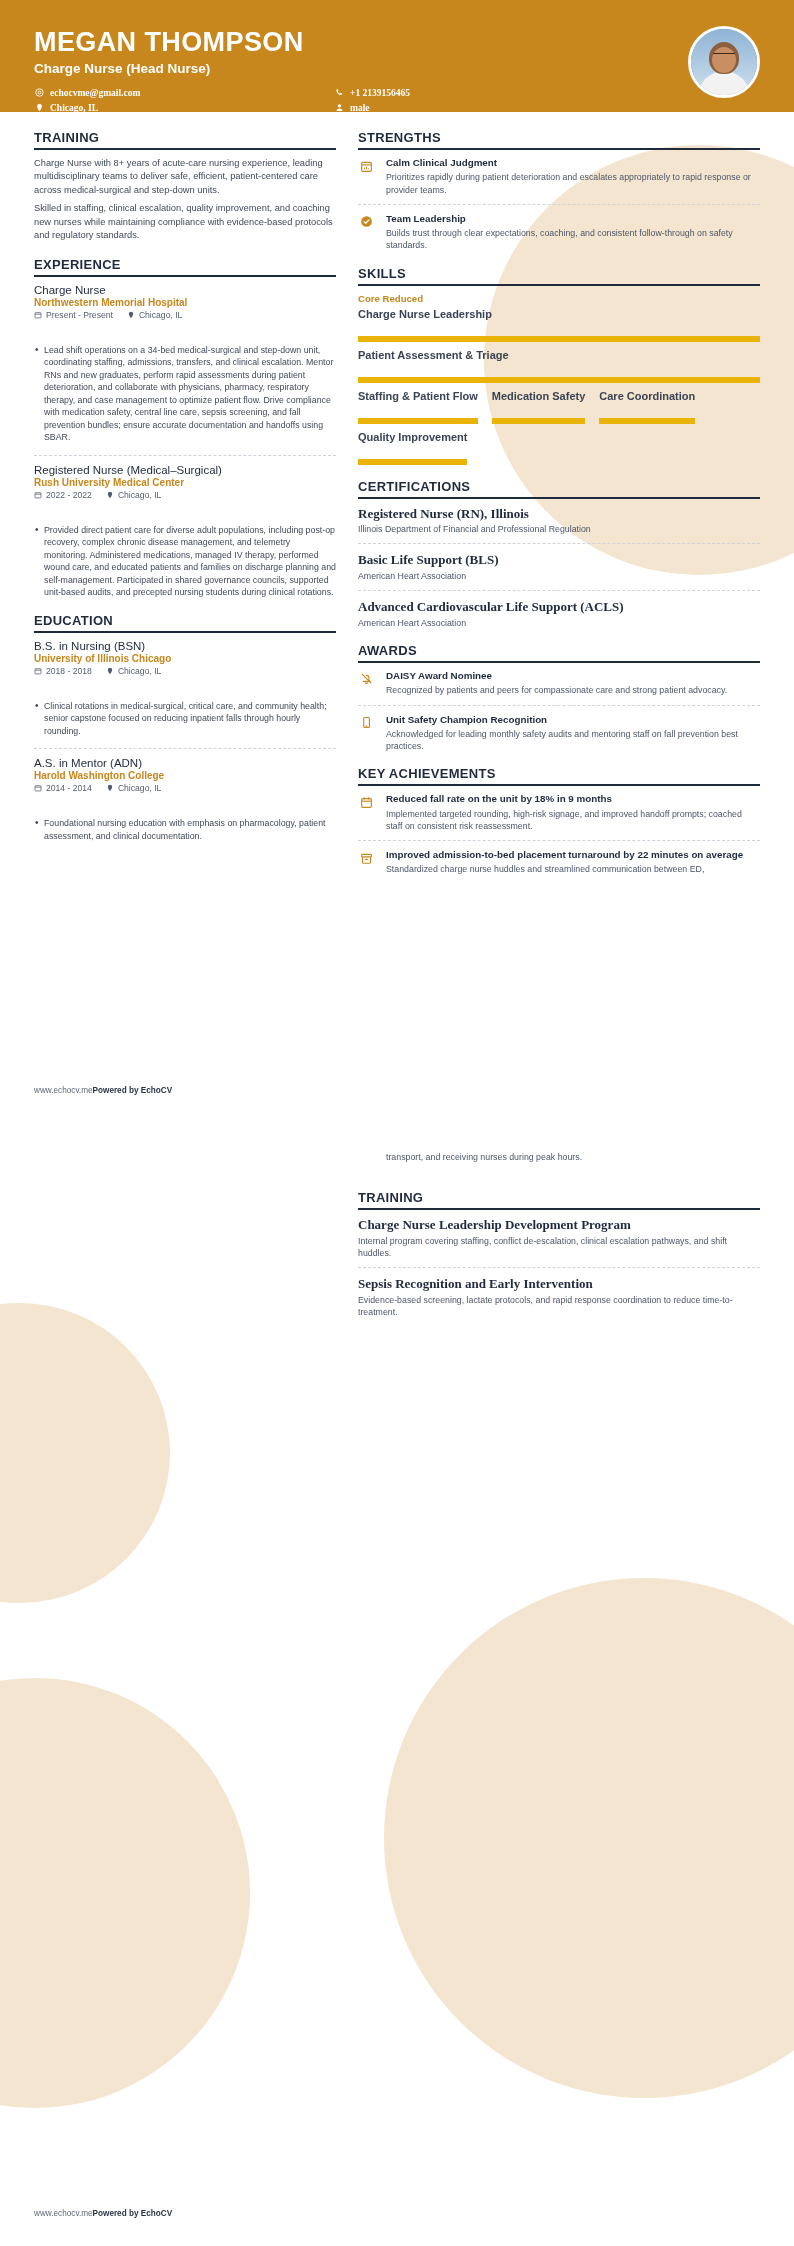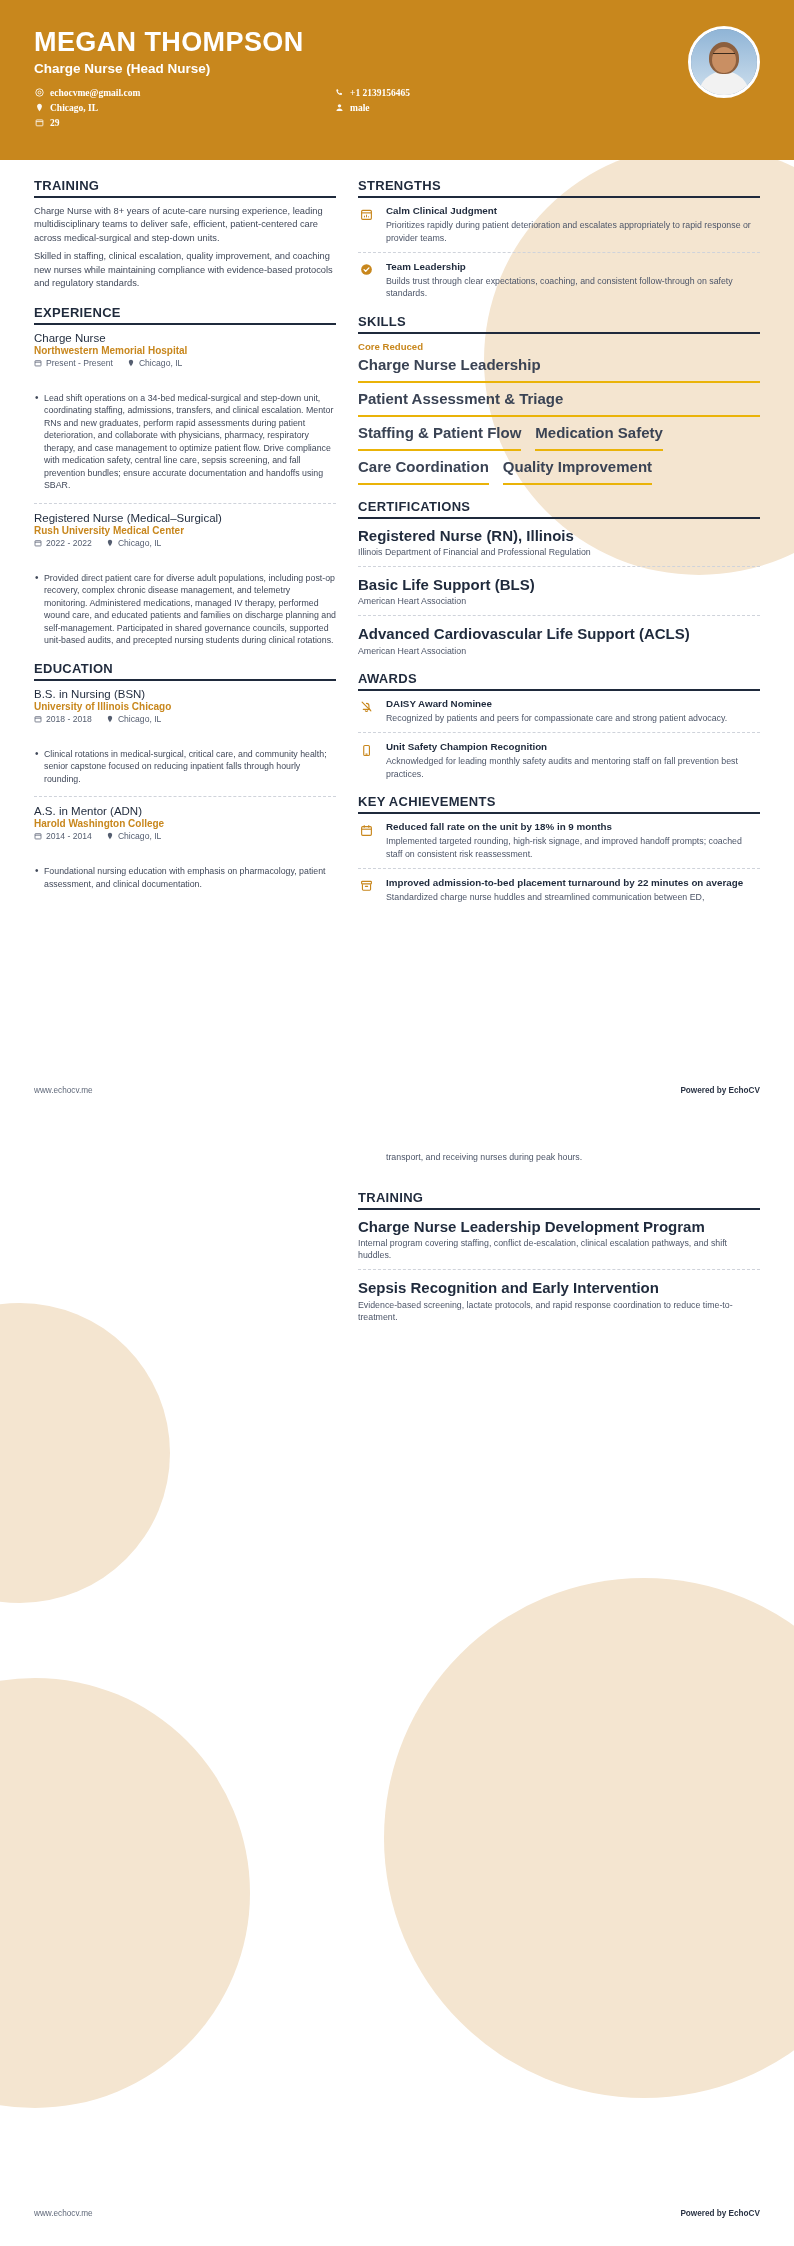--- a/index.html
+++ b/index.html
@@ -29,21 +29,21 @@
   .p2-blob-c { width: 300px; height: 300px; left: -130px; top: 180px; }
 
   .content { position: relative; z-index: 2; }
 
   
   .header {
     background: #c8871d;
     padding: 28px 34px 22px 34px;
     color: #ffffff;
     position: relative;
-    height: 160px;
+    height: 112px;
   }
   .hdr-name {
     font-size: 27px;
     font-weight: 700;
     letter-spacing: 0.4px;
     line-height: 1.1;
   }
   .hdr-role {
     font-size: 13.5px;
     font-weight: 700;
@@ -142,35 +142,35 @@
     display: flex; align-items: center; justify-content: center;
     color: #c8871d;
   }
   .ic-body { flex: 1; }
   .ic-title { font-size: 9.8px; font-weight: 700; color: #1f2a3c; line-height: 1.25; }
   .ic-desc { font-size: 8.8px; line-height: 1.4; color: #4c5568; margin-top: 2px; }
 
   .skill-cat { font-size: 9.6px; font-weight: 700; color: #c8871d; margin-bottom: 4px; }
   .skill-rows { display: flex; flex-wrap: wrap; column-gap: 14px; row-gap: 7px; }
   .skill-tag {
-    font-size: 15px; font-weight: 700; color: #3a4354;
-    border-bottom: 2px solid #eab308;
-    padding-bottom: 8px;
+    font-size: 11px; font-weight: 700; color: #3a4354;
+    border-bottom: 6px solid #eab308;
+    padding-bottom: 16px;
   }
   .skill-full { flex-basis: 100%; }
 
   .cert-item { margin-bottom: 6px; }
-  .cert-name { font-size: 15px; font-weight: 700; color: #1f2a3c; line-height: 1.28; }
+  .cert-name { font-size: 13px; font-weight: 700; color: #1f2a3c; line-height: 1.28; font-family: Liberation Serif, serif; }
   .cert-issuer { font-size: 8.8px; color: #4c5568; line-height: 1.38; margin-top: 1px; }
 
   
   .pg-footer {
     position: absolute;
     left: 34px; right: 34px; bottom: 28px;
-    display: flex; justify-content: space-between;
+    display: flex; justify-content: flex-start;
     font-size: 8.2px; color: #60697a;
     z-index: 3;
   }
   .pg-footer .pw { font-weight: 700; color: #2b3445; }
 
   .gap-lg { height: 14px; }
 </style>
 </head>
 <body>
 

